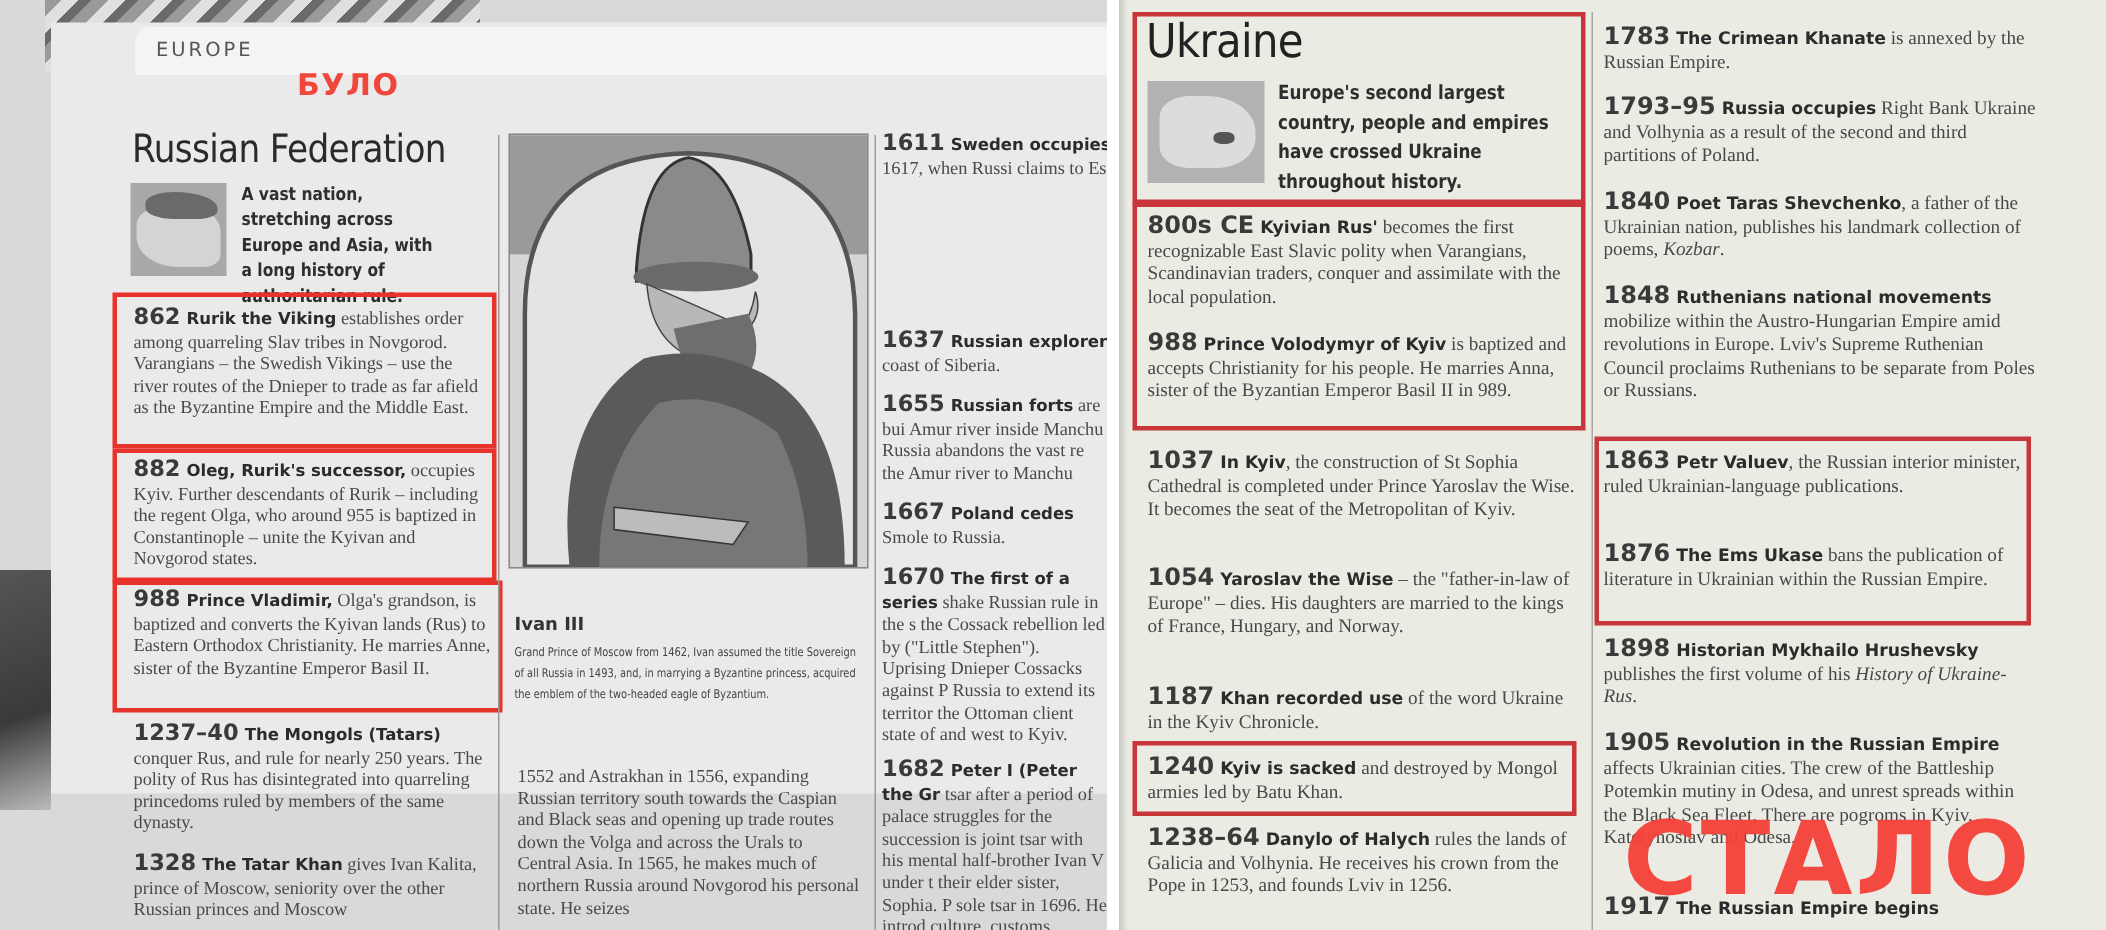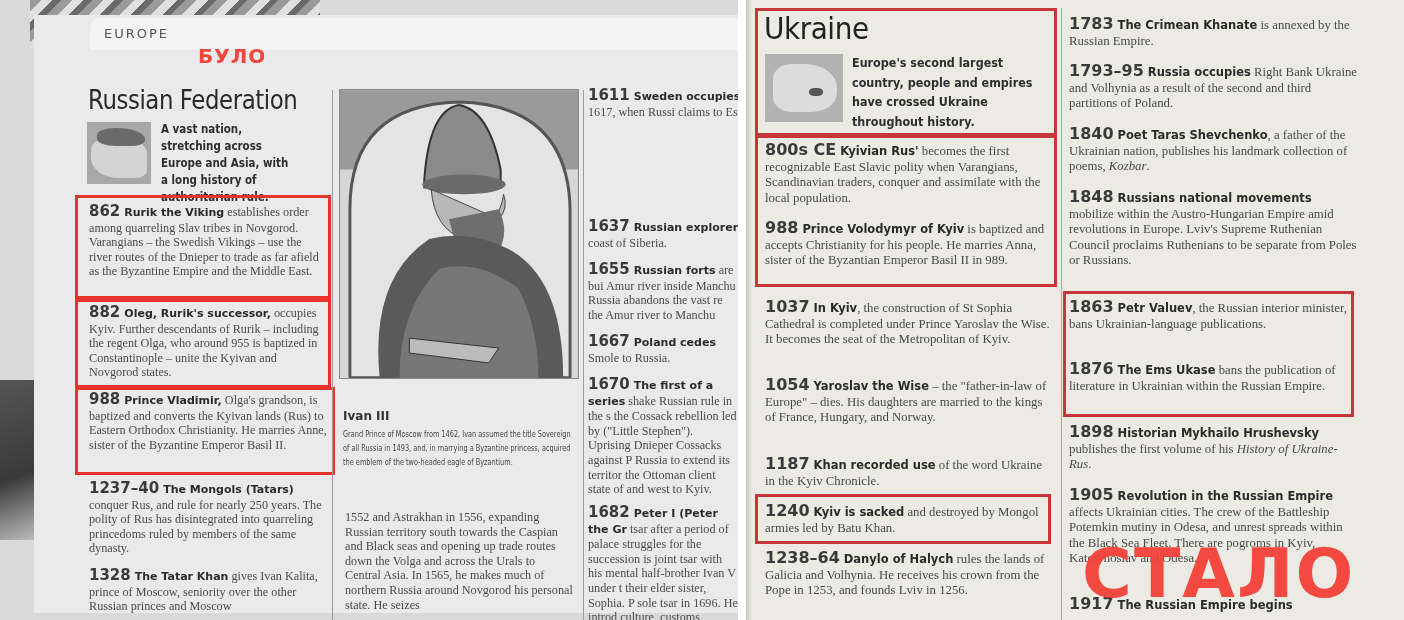--- a/index.html
+++ b/index.html
@@ -4,21 +4,21 @@
 <style>
   * { box-sizing: border-box; margin: 0; padding: 0; }
   html, body { width: 1404px; height: 620px; overflow: hidden; background: #ffffff; }
   body { position: relative; font-family: "Liberation Serif", serif; color: #3a3a3a; }
 
   
   .left-photo { position: absolute; left: 0; top: 0; width: 738px; height: 620px; background: #d9d9d9; overflow: hidden; }
   .left-photo .bg-dark { position: absolute; left: 0; top: 380px; width: 34px; height: 160px; background: linear-gradient(160deg,#555 0%,#3a3a3a 60%,#bbb 100%); }
   .left-photo .bg-topstrip { position: absolute; left: 30px; top: 0; width: 290px; height: 48px;
      background: repeating-linear-gradient(135deg,#9a9a9a 0 8px,#e0e0e0 8px 16px,#6a6a6a 16px 22px); }
-  .left-page { position: absolute; left: 34px; top: 15px; width: 704px; height: 598px; background: #eaeaea; }
+  .left-page { position: absolute; left: 34px; top: 15px; width: 704px; height: 514px; background: #eaeaea; }
   .left-page .header-tab { position: absolute; left: 56px; top: 3px; width: 650px; height: 32px; background: #f4f4f4; border-radius: 10px 0 0 0; }
   .left-page .header-tab span { position: absolute; left: 14px; top: 8px; font-family: "DejaVu Sans", sans-serif; font-size: 13px; letter-spacing: 2px; color: #555; }
 
   .bulo-stamp { position: absolute; left: 198px; top: 44px; font-family: "DejaVu Sans", sans-serif; font-weight: bold; font-size: 20px; color: #f0463c; letter-spacing: 1px; }
 
   .ru-title { position: absolute; left: 88px; top: 85px; font-family: "DejaVu Sans", sans-serif; font-size: 26px; color: #2a2a2a; letter-spacing: -0.5px; transform: scaleX(0.88); transform-origin: left; }
   .ru-map { position: absolute; left: 87px; top: 122px; width: 64px; height: 62px; background: #a8a8a8; }
   .ru-map .land { position: absolute; left: 4px; top: 16px; width: 56px; height: 40px; background: #d4d4d4; border-radius: 30% 40% 20% 50%; }
   .ru-map .russia { position: absolute; left: 10px; top: 6px; width: 48px; height: 18px; background: #6a6a6a; border-radius: 40% 60% 30% 40%; }
   .ru-intro { position: absolute; left: 161px; top: 121px; width: 160px; font-family: "DejaVu Sans", sans-serif; font-weight: bold; font-size: 12px; line-height: 17px; color: #2e2e2e; transform: scaleX(0.86); transform-origin: left; }
@@ -193,24 +193,24 @@
   <div class="entry" style="left:1069px; top:16px; width:290px;">
     <span class="yr">1783</span><span class="hd">The Crimean Khanate</span><span> is annexed by the Russian Empire.</span>
   </div>
   <div class="entry" style="left:1069px; top:63px; width:290px;">
     <span class="yr">1793–95</span><span class="hd">Russia occupies</span><span> Right Bank Ukraine and Volhynia as a result of the second and third partitions of Poland.</span>
   </div>
   <div class="entry" style="left:1069px; top:126px; width:290px;">
     <span class="yr">1840</span><span class="hd">Poet Taras Shevchenko</span><span>, a father of the Ukrainian nation, publishes his landmark collection of poems, </span><i>Kozbar</i><span>.</span>
   </div>
   <div class="entry" style="left:1069px; top:189px; width:290px;">
-    <span class="yr">1848</span><span class="hd">Russians national movements</span><span> mobilize within the Austro-Hungarian Empire amid revolutions in Europe. Lviv's Supreme Ruthenian Council proclaims Ruthenians to be separate from Poles or Russians.</span>
+    <span class="yr">1848</span><span class="hd">Ruthenians national movements</span><span> mobilize within the Austro-Hungarian Empire amid revolutions in Europe. Lviv's Supreme Ruthenian Council proclaims Ruthenians to be separate from Poles or Russians.</span>
   </div>
   <div class="entry" style="left:1069px; top:299px; width:280px;">
-    <span class="yr">1863</span><span class="hd">Petr Valuev</span><span>, the Russian interior minister, bans Ukrainian-language publications.</span>
+    <span class="yr">1863</span><span class="hd">Petr Valuev</span><span>, the Russian interior minister, ruled Ukrainian-language publications.</span>
   </div>
   <div class="entry" style="left:1069px; top:361px; width:280px;">
     <span class="yr">1876</span><span class="hd">The Ems Ukase</span><span> bans the publication of literature in Ukrainian within the Russian Empire.</span>
   </div>
   <div class="hl-box ua-box" style="left:1063px; top:291px; width:291px; height:126px;"></div>
 
   <div class="entry" style="left:1069px; top:424px; width:290px;">
     <span class="yr">1898</span><span class="hd">Historian Mykhailo Hrushevsky</span><span> publishes the first volume of his </span><i>History of Ukraine-Rus</i><span>.</span>
   </div>
   <div class="entry" style="left:1069px; top:487px; width:290px;">

